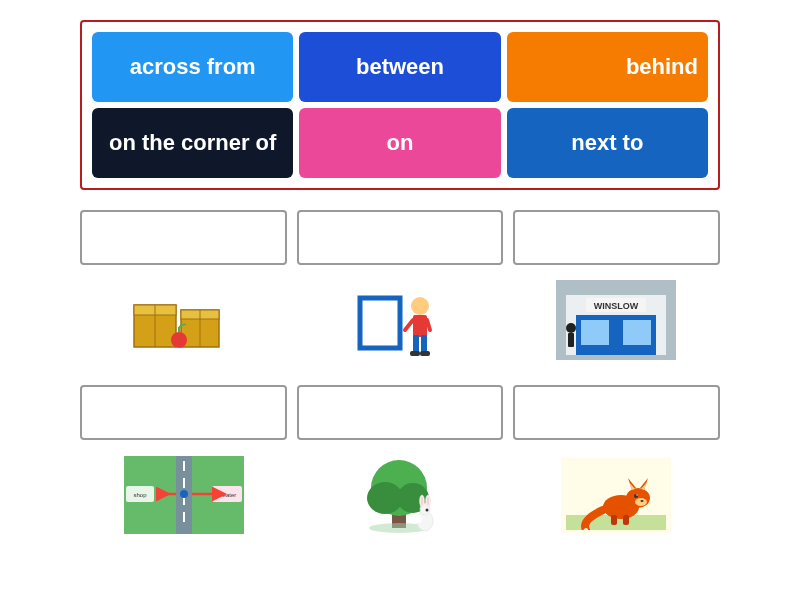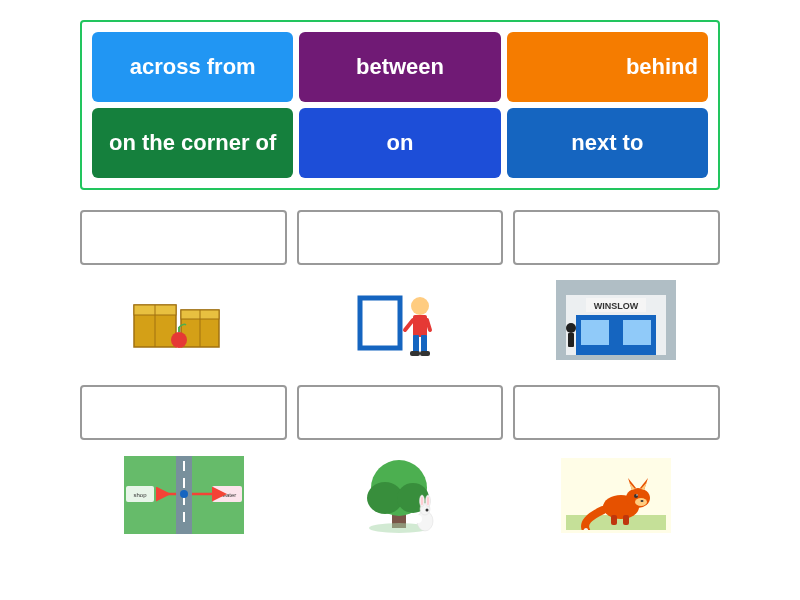--- a/index.html
+++ b/index.html
@@ -15,45 +15,45 @@
     .main-container {
       padding: 20px 80px;
     }
 
     
     .tiles-grid {
       display: grid;
       grid-template-columns: repeat(3, 1fr);
       grid-template-rows: repeat(2, 1fr);
       gap: 6px;
-      border: 2px solid #22c55e;
+      border: 2px solid #b91c1c;
       padding: 10px;
       margin-bottom: 20px;
       border-radius: 4px;
     }
 
     .tile {
       border-radius: 6px;
       display: flex;
       align-items: center;
       justify-content: center;
       text-align: center;
       font-size: 22px;
       font-weight: bold;
       color: white;
       padding: 14px 10px;
       cursor: pointer;
       min-height: 70px;
     }
 
     .tile-blue { background-color: #2196F3; }
-    .tile-red { background-color: #701a75; }
+    .tile-red { background-color: #1d4ed8; }
     .tile-orange { background-color: #F57C00; justify-content: flex-end; }
-    .tile-green { background-color: #15803d; }
-    .tile-purple { background-color: #1d4ed8; }
+    .tile-green { background-color: #0f172a; }
+    .tile-purple { background-color: #ec4899; }
     .tile-darkblue { background-color: #1565C0; }
 
     
     .drop-rows {
       display: flex;
       flex-direction: column;
       gap: 10px;
     }
 
     .drop-row {

